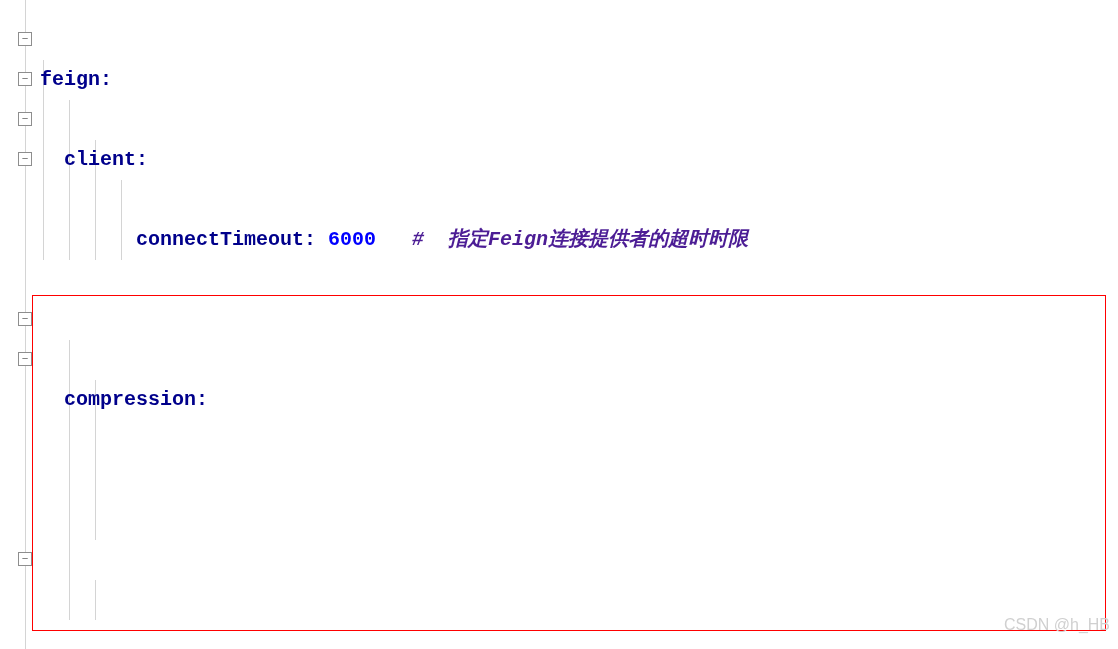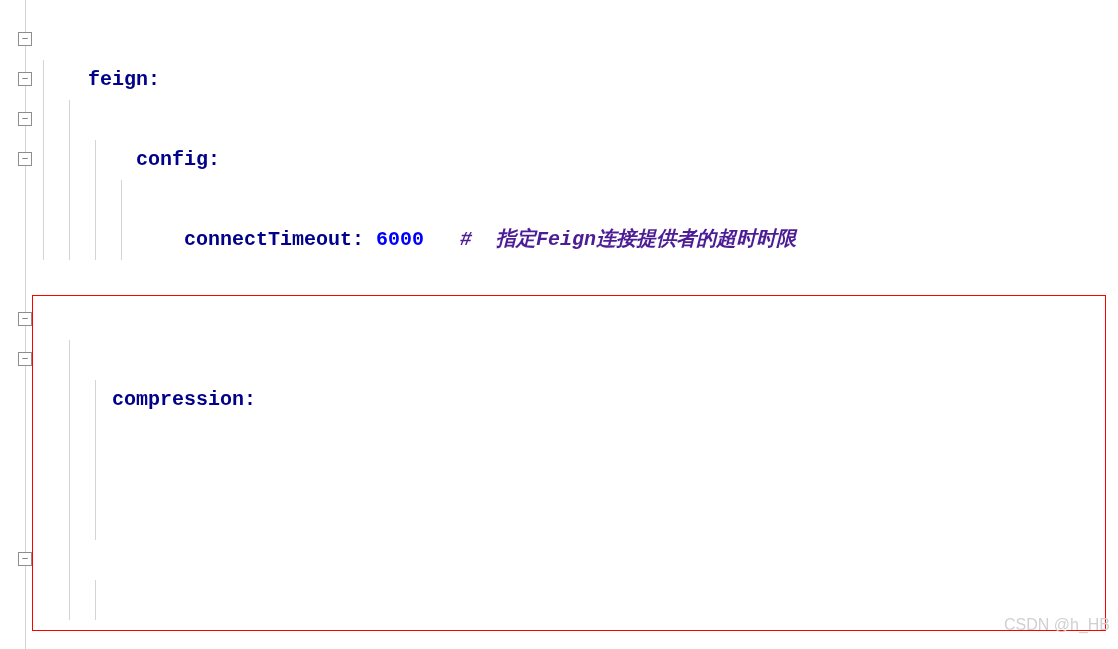--- a/index.html
+++ b/index.html
@@ -69,21 +69,21 @@
       pointer-events: none;
     }
     .watermark {
       position: absolute;
       right: 8px;
       bottom: 4px;
       color: #d0d0d0;
       font-size: 16px;
       font-family: sans-serif;
     }
-    .line { height: 40px; margin-left: 48px; }
+    .line { height: 40px; }
   </style>
 </head>
 <body>
 
 <div class="gutter"></div>
 
 <div class="fold-marker" style="top:32px"></div>
 <div class="fold-marker" style="top:72px"></div>
 <div class="fold-marker" style="top:112px"></div>
 <div class="fold-marker" style="top:152px"></div>
@@ -94,21 +94,21 @@
 <div class="indent-guide" style="left:43px; top:60px; height:200px"></div>
 <div class="indent-guide" style="left:69px; top:100px; height:160px"></div>
 <div class="indent-guide" style="left:95px; top:140px; height:120px"></div>
 <div class="indent-guide" style="left:121px; top:180px; height:80px"></div>
 <div class="indent-guide" style="left:69px; top:340px; height:280px"></div>
 <div class="indent-guide" style="left:95px; top:380px; height:160px"></div>
 <div class="indent-guide" style="left:95px; top:580px; height:40px"></div>
 
 <div class="code-area">
 <div class="line"><span class="key">feign</span><span class="colon">:</span></div>
-<div class="line">    <span class="key">config</span><span class="colon">:</span></div>
+<div class="line">  <span class="key">client</span><span class="colon">:</span></div>
 <div class="line">        <span class="key">connectTimeout</span><span class="colon">:</span> <span class="number">6000</span>   <span class="comment">#  指定Feign连接提供者的超时时限</span></div>
 <div class="line"></div>
 <div class="line">  <span class="key">compression</span><span class="colon">:</span></div>
 
 
 
 
 
 
 

